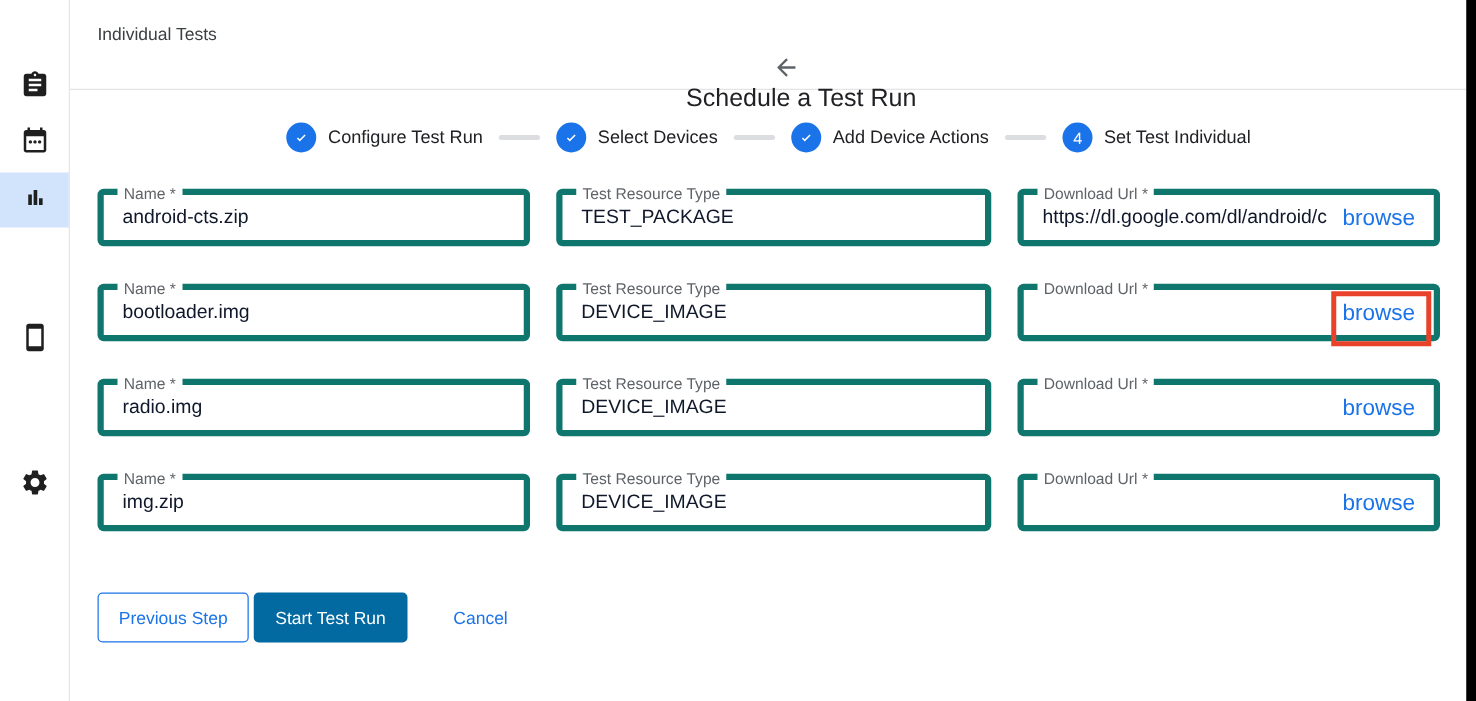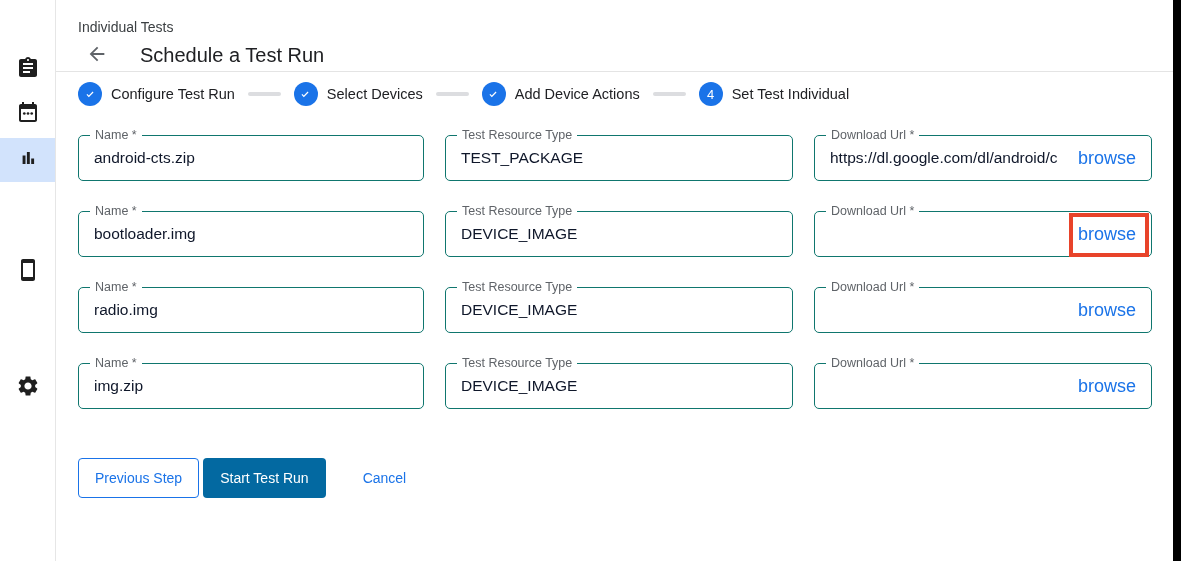--- a/index.html
+++ b/index.html
@@ -15,42 +15,42 @@
   .nav-item.active { background:#d2e3fc; }
   .nav-item svg { width:24px; height:24px; fill:#1f1f1f; }
 
   
   .black-strip { position:absolute; right:0; top:0; width:8px; height:561px; background:#000; z-index:4; }
 
   
   .content { position:absolute; left:56px; top:0; right:8px; height:561px; }
   .header { height:72px; border-bottom:1px solid #e4e4e4; padding-left:22px; }
   .breadcrumb { padding-top:19px; font-size:14px; color:#3c4043; }
-  .title-row { margin-top:9px; display:flex; align-items:flex-start; }
+  .title-row { margin-top:9px; display:flex; align-items:center;flex-direction:column; }
   .back-btn { width:24px; height:24px; margin-left:7px; cursor:pointer;
     display:flex; align-items:center; justify-content:center; }
   .back-btn svg { width:22px; height:22px; fill:#5f6368; }
   .page-title { font-size:20px; font-weight:400; color:#202124; margin-left:31px; }
 
   .body { padding:0 21px 0 22px; }
 
   
-  .stepper { margin-top:10px; display:flex; align-items:center; }
+  .stepper { margin-top:26px; display:flex; align-items:center;justify-content:center; }
   .step { display:flex; align-items:center; cursor:pointer; }
   .step-circle { width:24px; height:24px; border-radius:50%; background:#1a73e8;
     display:flex; align-items:center; justify-content:center; flex:none; }
   .step-circle svg { width:15px; height:15px; fill:#fff; }
   .step-number { color:#fff; font-size:13px; }
   .step-label { margin-left:9px; font-size:14.5px; color:#202124; white-space:nowrap; }
   .connector { width:33px; height:4px; background:#dcdde0; border-radius:2px; margin:0 13px; }
 
   
   .form-grid { margin-top:29px; display:grid;
     grid-template-columns:346px 348px 338px; column-gap:21px; row-gap:30px; }
-  .field { position:relative; height:46px; border:1px solid #0f766e; border-radius:5px;
+  .field { position:relative; height:46px; border:5px solid #0f766e; border-radius:5px;
     background:#fff; display:flex; align-items:center; padding:0 15px; }
   .field-label { position:absolute; top:-9px; left:11px; background:#fff; padding:0 5px;
     font-size:12.5px; color:#5f6368; white-space:nowrap; line-height:17px; }
   .field-value { font-size:15.5px; color:#0f172a; white-space:nowrap; overflow:hidden; flex:1; }
   .browse-link { color:#1a73e8; font-size:18px; margin-left:8px; cursor:pointer; flex:none; }
   .url-cell { position:relative; }
   .highlight-box { position:absolute; top:1px; right:2px; width:80px; height:44px;
     border:4px solid #e8432a; pointer-events:none; }
 
   

